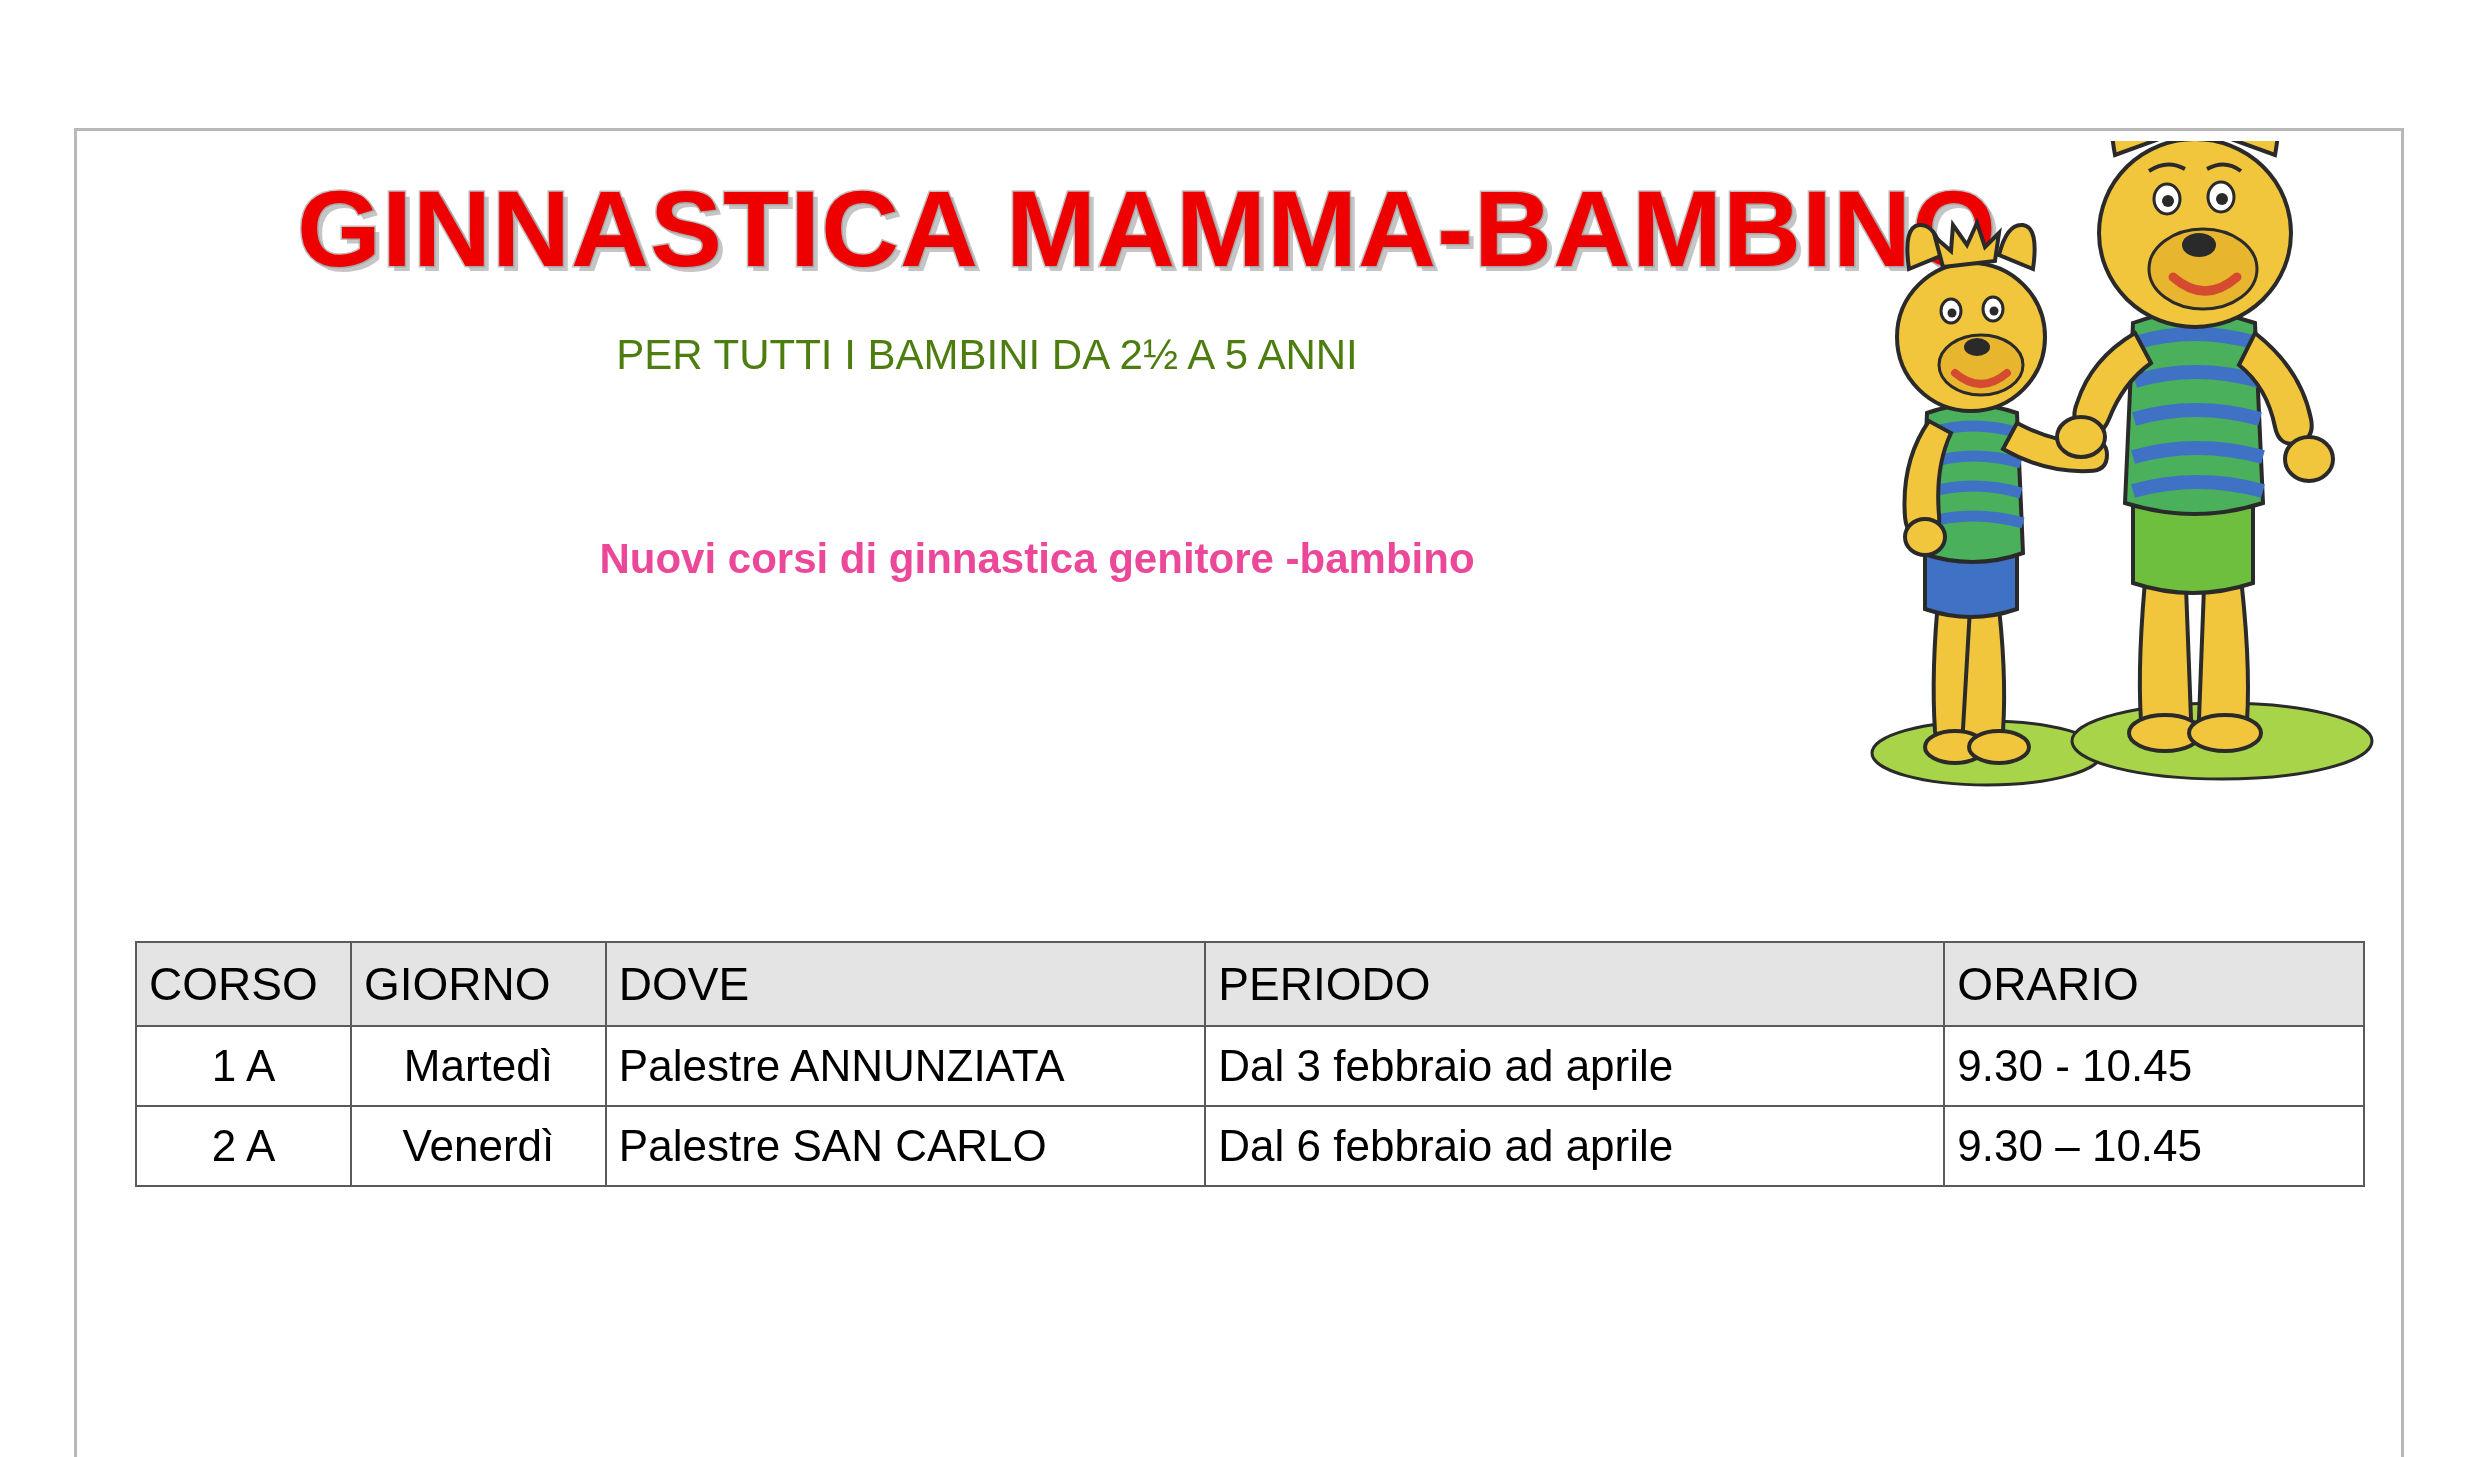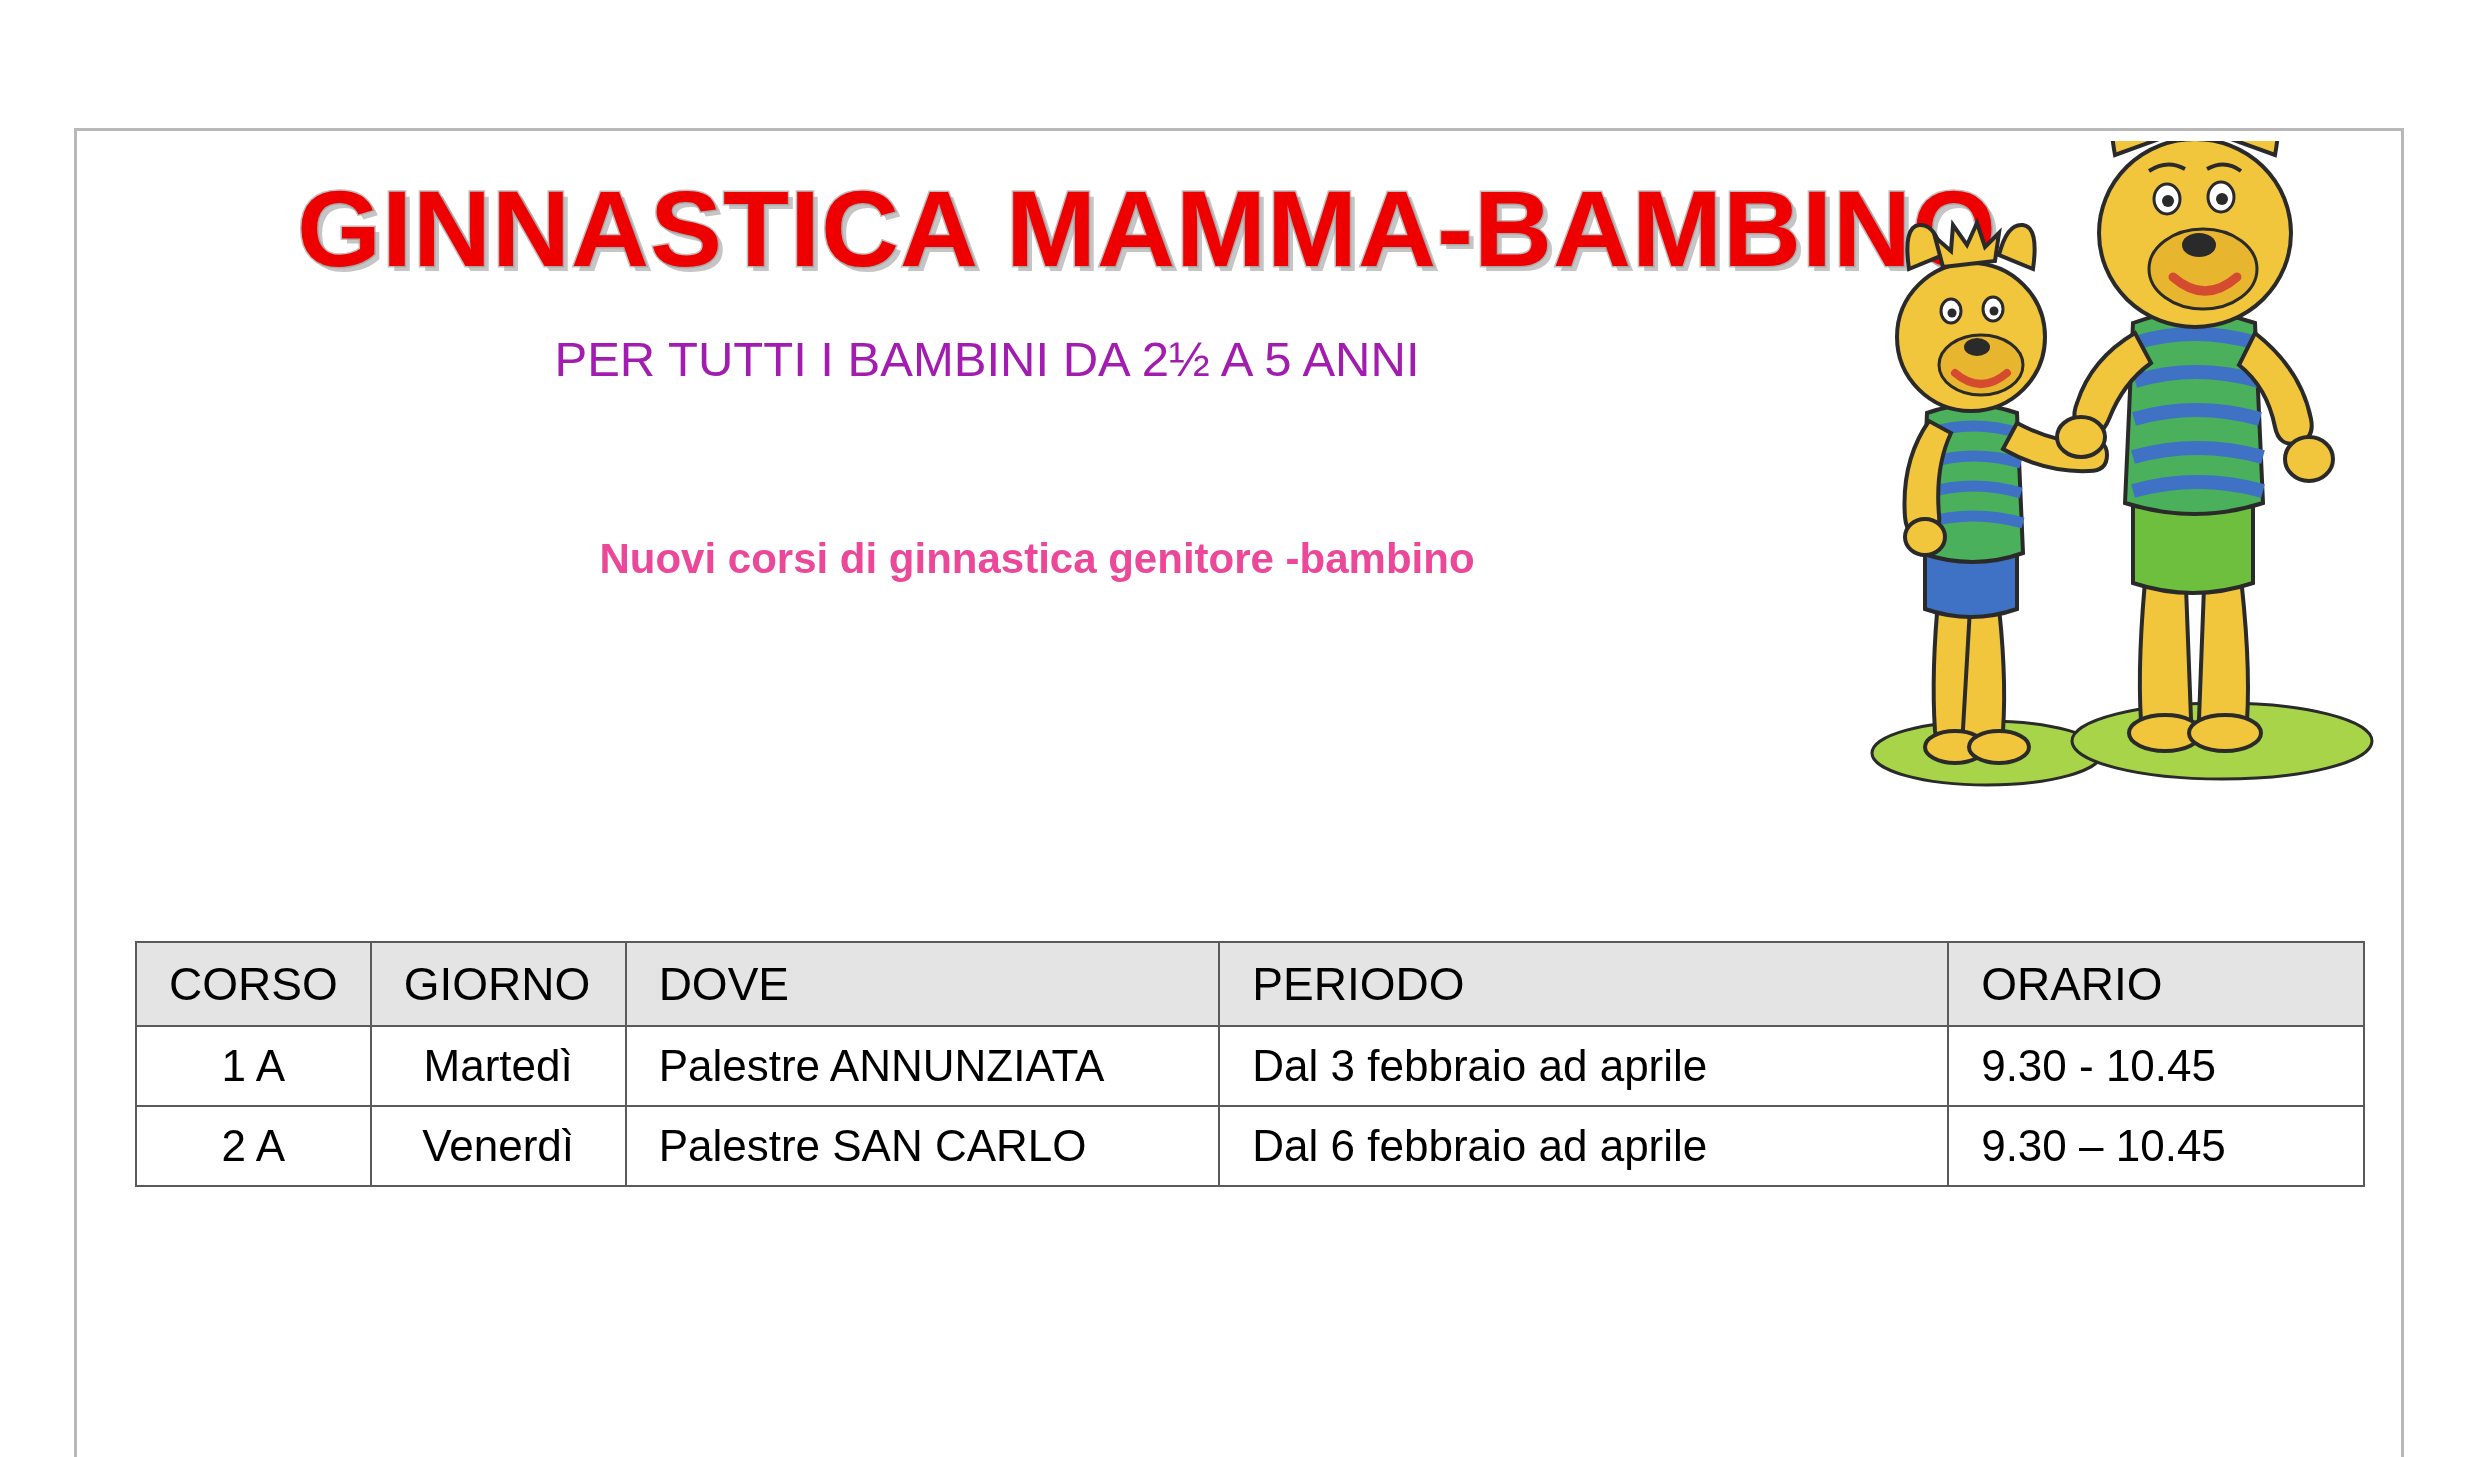--- a/index.html
+++ b/index.html
@@ -44,22 +44,22 @@
     text-shadow: 5px 5px 0 rgba(150,150,150,0.55);
     white-space: nowrap;
   }
 
   .subtitle {
     position: absolute;
     left: 60px;
     top: 200px;
     width: 1700px;
     text-align: center;
-    font-size: 49px;
-    color: #a21caf;
+    font-size: 42px;
+    color: #4d7c0f;
     white-space: nowrap;
   }
 
   .intro {
     position: absolute;
     left: 60px;
     top: 400px;
     width: 1800px;
     text-align: center;
     font-size: 42px;
@@ -84,21 +84,21 @@
     left: 58px;
     top: 810px;
     width: 2230px;
     border-collapse: collapse;
     font-size: 44px;
     color: #000000;
   }
   .schedule th,
   .schedule td {
     border: 2px solid #5a5a5a;
-    padding: 14px 32px;
+    padding: 14px 12px;
     font-weight: normal;
     height: 74px;
     box-sizing: border-box;
   }
   .schedule thead th {
     background: #e4e4e4;
     text-align: left;
     font-size: 46px;
   }
   .schedule tbody td.c-corso,

